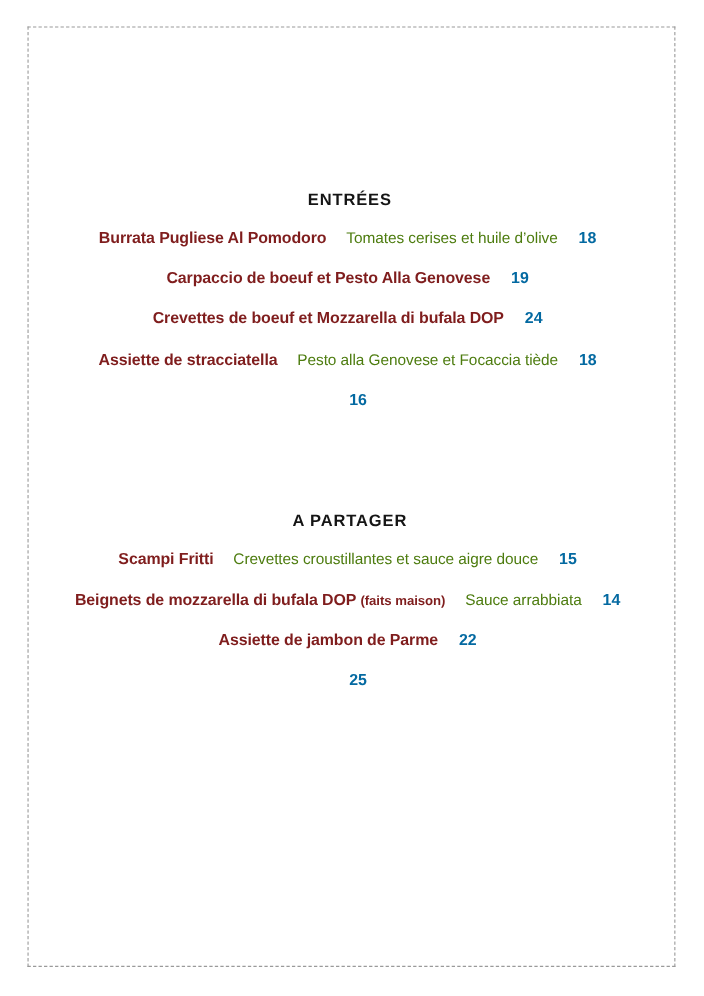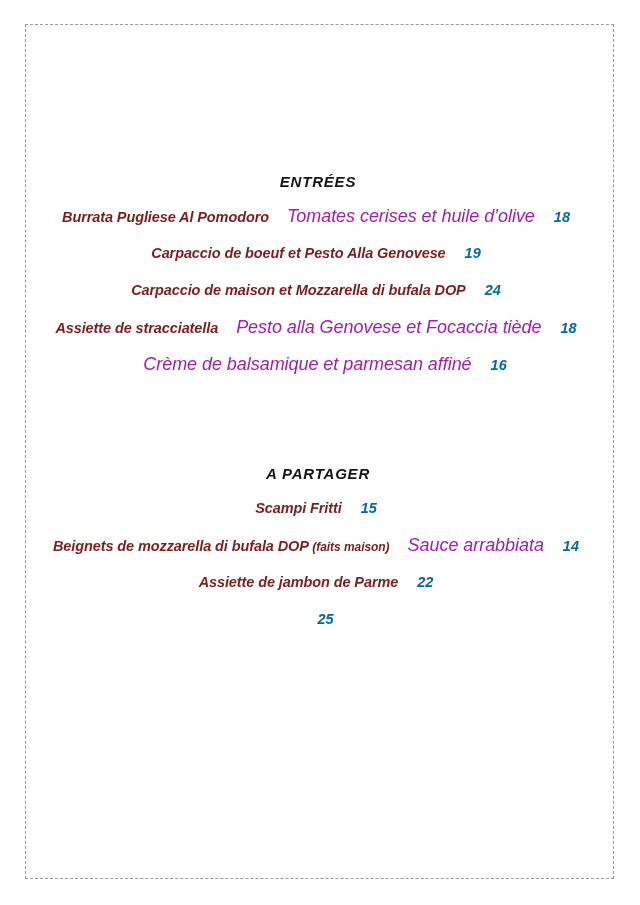--- a/index.html
+++ b/index.html
@@ -14,21 +14,20 @@
     -webkit-font-smoothing: antialiased;
     overflow: hidden;
   }
 
   .menu-page {
     position: relative;
     width: 640px;
     height: 668px;
     background: #ffffff;
     box-sizing: border-box;
-    font-style: italic;
   }
 
   
   .menu-frame {
     position: absolute;
     left: 25px;
     top: 24px;
     width: 589px;
     height: 855px;
     border: 1px dashed #9a9a9a;
@@ -86,23 +85,23 @@
     line-height: 20px;
   }
 
   .item-name .sub-note {
     font-size: 12px;
     font-weight: 700;
     letter-spacing: -0.05px;
   }
 
   .item-desc {
-    font-size: 18px;
+    font-size: 14px;
     font-weight: 400;
-    color: #a21caf;
+    color: #4d7c0f;
     letter-spacing: -0.05px;
     line-height: 20px;
     margin-left: 18px;
   }
 
   .item-price {
     font-size: 14.5px;
     font-weight: 700;
     color: #0369a1;
     line-height: 20px;
@@ -129,44 +128,44 @@
           <span class="item-desc">Tomates cerises et huile d’olive</span>
           <span class="item-price">18</span>
         </div>
 
         <div class="menu-row">
           <span class="item-name">Carpaccio de boeuf et Pesto Alla Genovese</span>
           <span class="item-price">19</span>
         </div>
 
         <div class="menu-row">
-          <span class="item-name">Carpaccio de maison et Mozzarella di bufala DOP</span>
+          <span class="item-name">Crevettes de boeuf et Mozzarella di bufala DOP</span>
           <span class="item-price">24</span>
         </div>
 
         <div class="menu-row">
           <span class="item-name">Assiette de stracciatella</span>
           <span class="item-desc">Pesto alla Genovese et Focaccia tiède</span>
           <span class="item-price">18</span>
         </div>
 
         <div class="menu-row">
-          <span class="item-desc">Crème de balsamique et parmesan affiné</span>
           <span class="item-price">16</span>
         </div>
 
       </div>
     </div>
 
     <div class="section section-partager">
       <h2 class="section-title">A PARTAGER</h2>
       <div class="section-items">
 
         <div class="menu-row">
           <span class="item-name">Scampi Fritti</span>
+          <span class="item-desc">Crevettes croustillantes et sauce aigre douce</span>
           <span class="item-price">15</span>
         </div>
 
         <div class="menu-row">
           <span class="item-name"><span>Beignets de mozzarella di bufala DOP</span> <span class="sub-note">(faits maison)</span></span>
           <span class="item-desc">Sauce arrabbiata</span>
           <span class="item-price">14</span>
         </div>
 
         <div class="menu-row">

